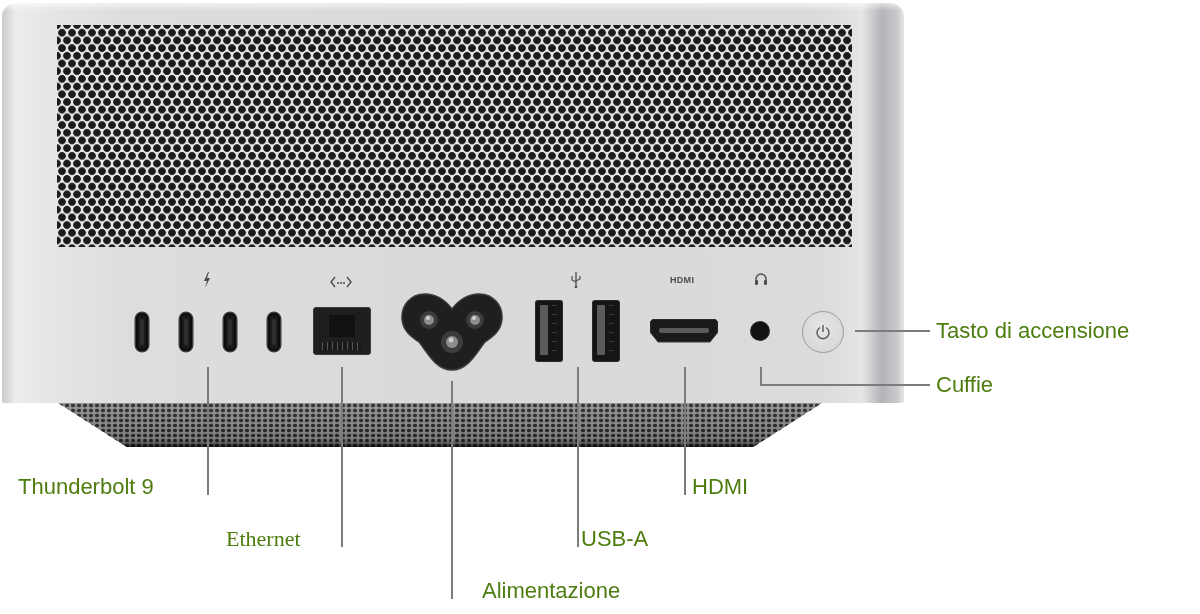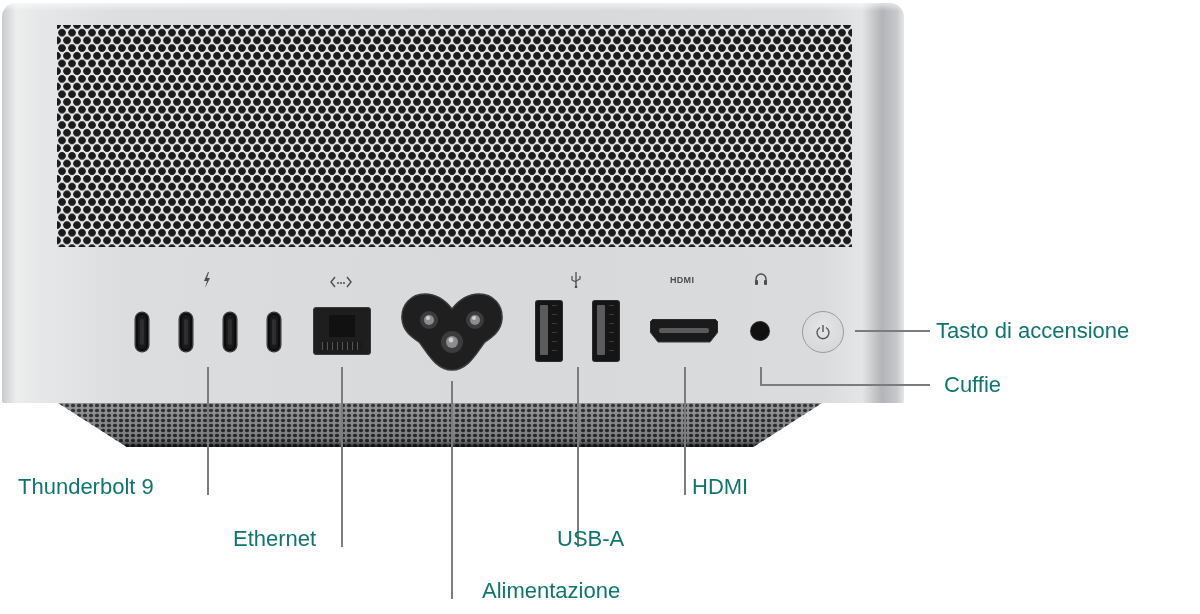--- a/index.html
+++ b/index.html
@@ -60,21 +60,21 @@
   .hdmi { width: 68px; height: 24px; }
   .jack { width: 18px; height: 18px; border-radius: 50%; background: #111112; box-shadow: 0 0 0 1px #2a2a2b; }
   .power-btn {
     width: 40px; height: 40px; border-radius: 50%; border: 1px solid #9b9c9e;
     background: radial-gradient(circle at 50% 40%, #e4e5e6, #d3d4d6);
     display: flex; align-items: center; justify-content: center;
   }
   .icon { position: absolute; color: #4d4d4f; }
   .hdmi-text { font-size: 9px; font-weight: bold; letter-spacing: 0.3px; color: #4d4d4f; }
   .line { position: absolute; background: #7b7c7e; }
-  .label { position: absolute; font-size: 22px; color: #0f766e; white-space: nowrap; line-height: 24px; }
+  .label { position: absolute; font-size: 22px; color: #4d7c0f; white-space: nowrap; line-height: 24px; }
 </style>
 </head>
 <body>
 
 <div class="device">
   <div class="grille"></div>
 </div>
 <div class="base"></div>
 
 <div class="icon" style="left:203px; top:272px;">
@@ -155,18 +155,18 @@
 <div class="line" style="left:207px; top:367px; width:2px; height:128px;"></div>
 <div class="line" style="left:341px; top:367px; width:2px; height:180px;"></div>
 <div class="line" style="left:451px; top:381px; width:2px; height:218px;"></div>
 <div class="line" style="left:577px; top:367px; width:2px; height:180px;"></div>
 <div class="line" style="left:684px; top:367px; width:2px; height:128px;"></div>
 <div class="line" style="left:760px; top:367px; width:2px; height:18px;"></div>
 <div class="line" style="left:760px; top:384px; width:170px; height:2px;"></div>
 <div class="line" style="left:855px; top:330px; width:75px; height:2px;"></div>
 
 <div class="label" style="left:18px; top:475px;">Thunderbolt 9</div>
-<div class="label" style="left:233px; top:527px;">Ethernet</div>
+<div class="label" style="left:226px; top:527px;font-family:Liberation Serif, serif;">Ethernet</div>
 <div class="label" style="left:482px; top:579px;">Alimentazione</div>
-<div class="label" style="left:557px; top:527px;">USB-A</div>
+<div class="label" style="left:581px; top:527px;">USB-A</div>
 <div class="label" style="left:692px; top:475px;">HDMI</div>
-<div class="label" style="left:936px; top:373px;margin-left:8px;">Cuffie</div>
+<div class="label" style="left:936px; top:373px;">Cuffie</div>
 <div class="label" style="left:936px; top:319px;">Tasto di accensione</div>
 
 </body></html>

